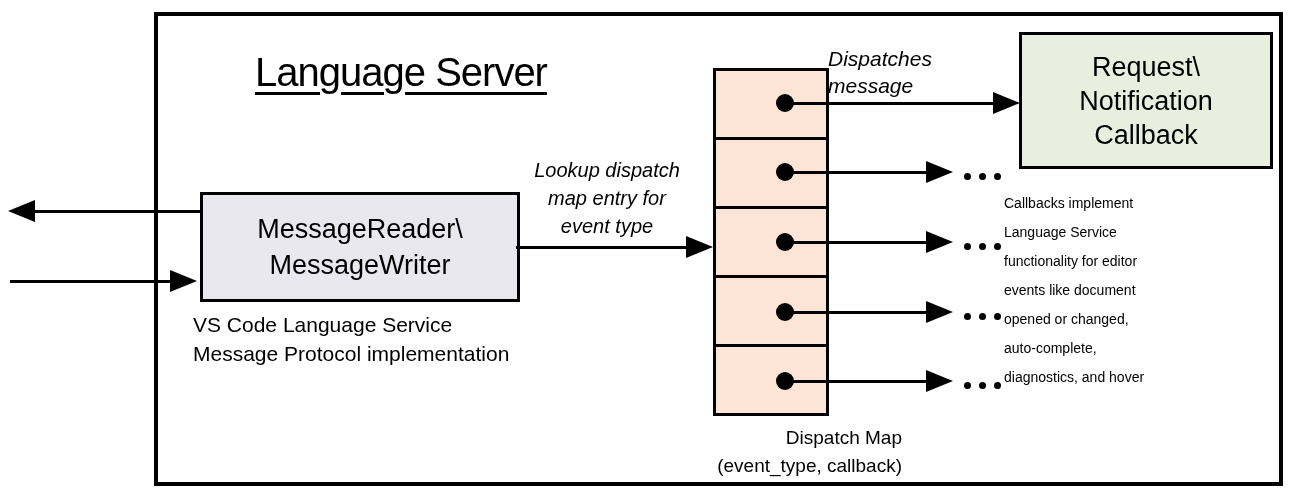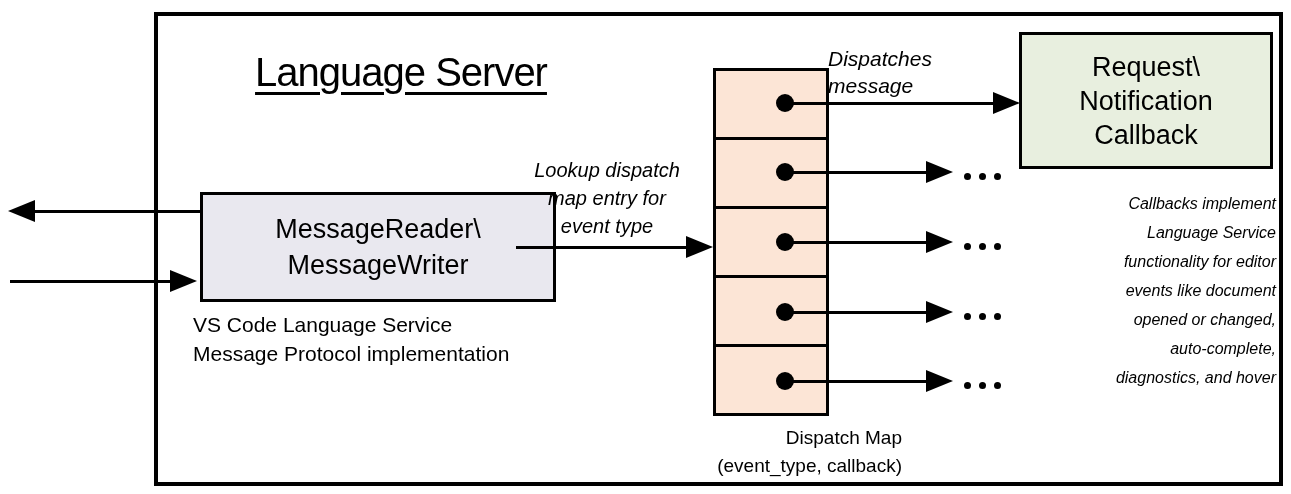--- a/index.html
+++ b/index.html
@@ -7,39 +7,39 @@
     position:relative;width:1291px;height:494px;background:#ffffff;
     font-family:"Liberation Sans", sans-serif;color:#000;overflow:hidden;
   }
   .abs{position:absolute;}
   
   .outer-box{left:154px;top:12px;width:1129px;height:474px;border:4px solid #000;box-sizing:border-box;}
   
   .title{left:221px;top:50px;width:360px;text-align:center;font-size:40px;letter-spacing:-1px;}
   .title span{text-decoration:underline;text-decoration-thickness:3px;text-underline-offset:6px;text-align:center;}
   
-  .reader-box{left:200px;top:192px;width:356px;height:110px;background:#e9e8ef;border:3px solid #000;
+  .reader-box{left:200px;top:192px;width:320px;height:110px;background:#e9e8ef;border:3px solid #000;
     box-sizing:border-box;display:flex;flex-direction:column;align-items:center;justify-content:center;
     font-size:27px;line-height:36px;text-align:center;}
   .reader-caption{left:193px;top:310px;width:322px;text-align:left;font-size:21px;line-height:29px;}
   
   .stdio-label{left:15px;top:221px;width:150px;text-align:center;font-style:italic;font-size:21px;line-height:29px;}
   .lookup-label{left:517px;top:156px;width:180px;text-align:center;font-style:italic;font-size:20px;line-height:28px;}
   .dispatches-label{left:828px;top:45px;width:135px;font-style:italic;font-size:21px;line-height:27px;}
   .map-label{left:640px;top:424px;width:262px;text-align:right;font-size:19px;line-height:28px;}
   
   .map{left:713px;top:68px;width:116px;height:348px;border:3px solid #000;box-sizing:border-box;
     display:flex;flex-direction:column;background:#fce5d6;}
   .map-cell{flex:1;border-bottom:3px solid #000;}
   .map-cell:last-child{border-bottom:none;}
   
   .callback-box{left:1019px;top:32px;width:254px;height:137px;background:#e8efdf;border:3px solid #000;
     box-sizing:border-box;display:flex;flex-direction:column;align-items:center;justify-content:center;
     font-size:27px;line-height:34px;text-align:center;}
-  .callbacks-note{left:1004px;top:189px;width:272px;text-align:right;font-size:16px;line-height:29px;font-style:italic;}
+  .callbacks-note{left:1004px;top:189px;width:272px;text-align:left;font-size:14px;line-height:29px;}
   
   .hline{position:absolute;height:3px;background:#000;}
   .head-right{position:absolute;width:0;height:0;border-top:11px solid transparent;
     border-bottom:11px solid transparent;border-left:27px solid #000;}
   .head-left{position:absolute;width:0;height:0;border-top:11px solid transparent;
     border-bottom:11px solid transparent;border-right:27px solid #000;}
   .dot{position:absolute;width:18px;height:18px;border-radius:50%;background:#000;}
   .edot{position:absolute;width:7px;height:7px;border-radius:50%;background:#000;}
 </style>
 </head>

